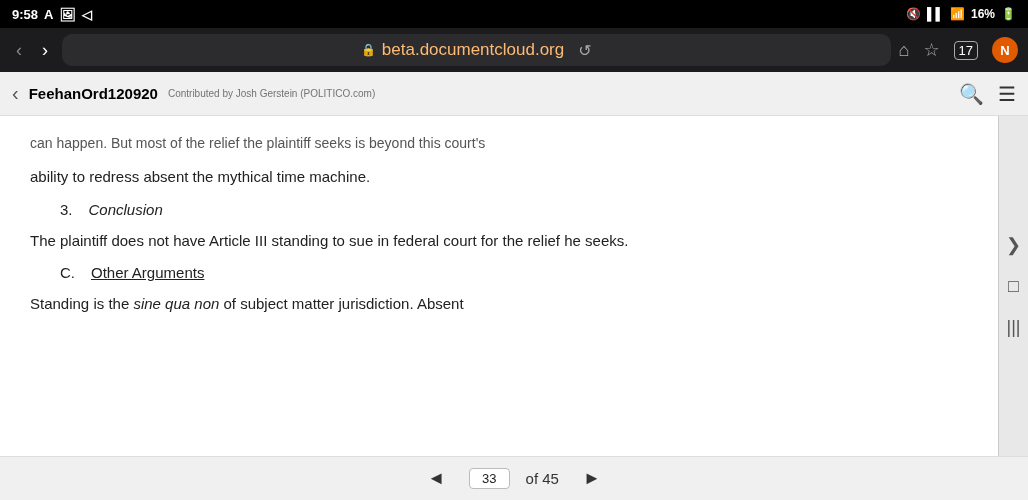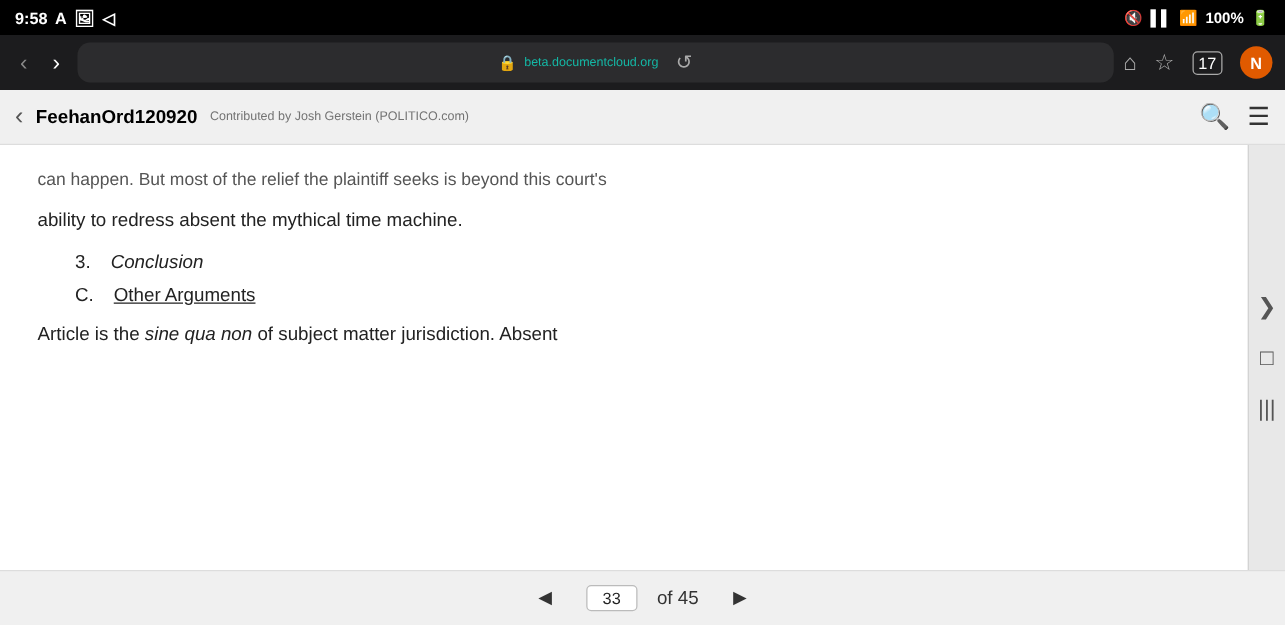--- a/index.html
+++ b/index.html
@@ -60,22 +60,22 @@
       background: #2c2c2e;
       border-radius: 10px;
       display: flex;
       align-items: center;
       justify-content: center;
       padding: 6px 12px;
       gap: 6px;
       height: 32px;
     }
     .address-text {
-      color: #14b8a6;
-      font-size: 10px;
+      color: #fdba74;
+      font-size: 17px;
     }
     .lock-icon { color: #aaa; font-size: 12px; }
     .reload-icon { color: #aaa; font-size: 16px; margin-left: 8px; }
     .browser-actions {
       display: flex;
       align-items: center;
       gap: 14px;
     }
     .browser-actions span {
       color: #aaa;
@@ -254,21 +254,21 @@
   <div class="status-left">
     <span>9:58</span>
     <span>A</span>
     <span>🖼</span>
     <span>◁</span>
   </div>
   <div class="status-right">
     <span>🔇</span>
     <span>▌▌</span>
     <span>📶</span>
-    <span>100%</span>
+    <span>16%</span>
     <span>🔋</span>
   </div>
 </div>
 
 <div class="browser-chrome">
   <button class="nav-btn">‹</button>
   <button class="nav-btn active">›</button>
   <div class="address-bar">
     <span class="lock-icon">🔒</span>
     <span class="address-text">beta.documentcloud.org</span>
@@ -295,28 +295,29 @@
 
     <div class="doc-text-faded">can happen. But most of the relief the plaintiff seeks is beyond this court's</div>
 
     <div class="para">ability to redress absent the mythical time machine.</div>
 
     <div class="section-heading">
       <span class="section-num">3.</span>
       <span class="section-title-italic">Conclusion</span>
     </div>
 
+    <div class="para">The plaintiff does not have Article III standing to sue in federal court for the relief he seeks.</div>
 
     <div class="section-heading">
       <span class="section-num">C.</span>
       <span class="section-title-underline">Other Arguments</span>
     </div>
 
     <div class="para">
-      <span>Article is the </span><span class="inline-italic">sine qua non</span><span> of subject matter jurisdiction. Absent</span>
+      <span>Standing is the </span><span class="inline-italic">sine qua non</span><span> of subject matter jurisdiction. Absent</span>
     </div>
 
   </div>
 
   <div class="right-panel">
     <span class="panel-btn">❯</span>
     <span class="panel-btn">□</span>
     <span class="panel-btn">|||</span>
   </div>
 </div>

